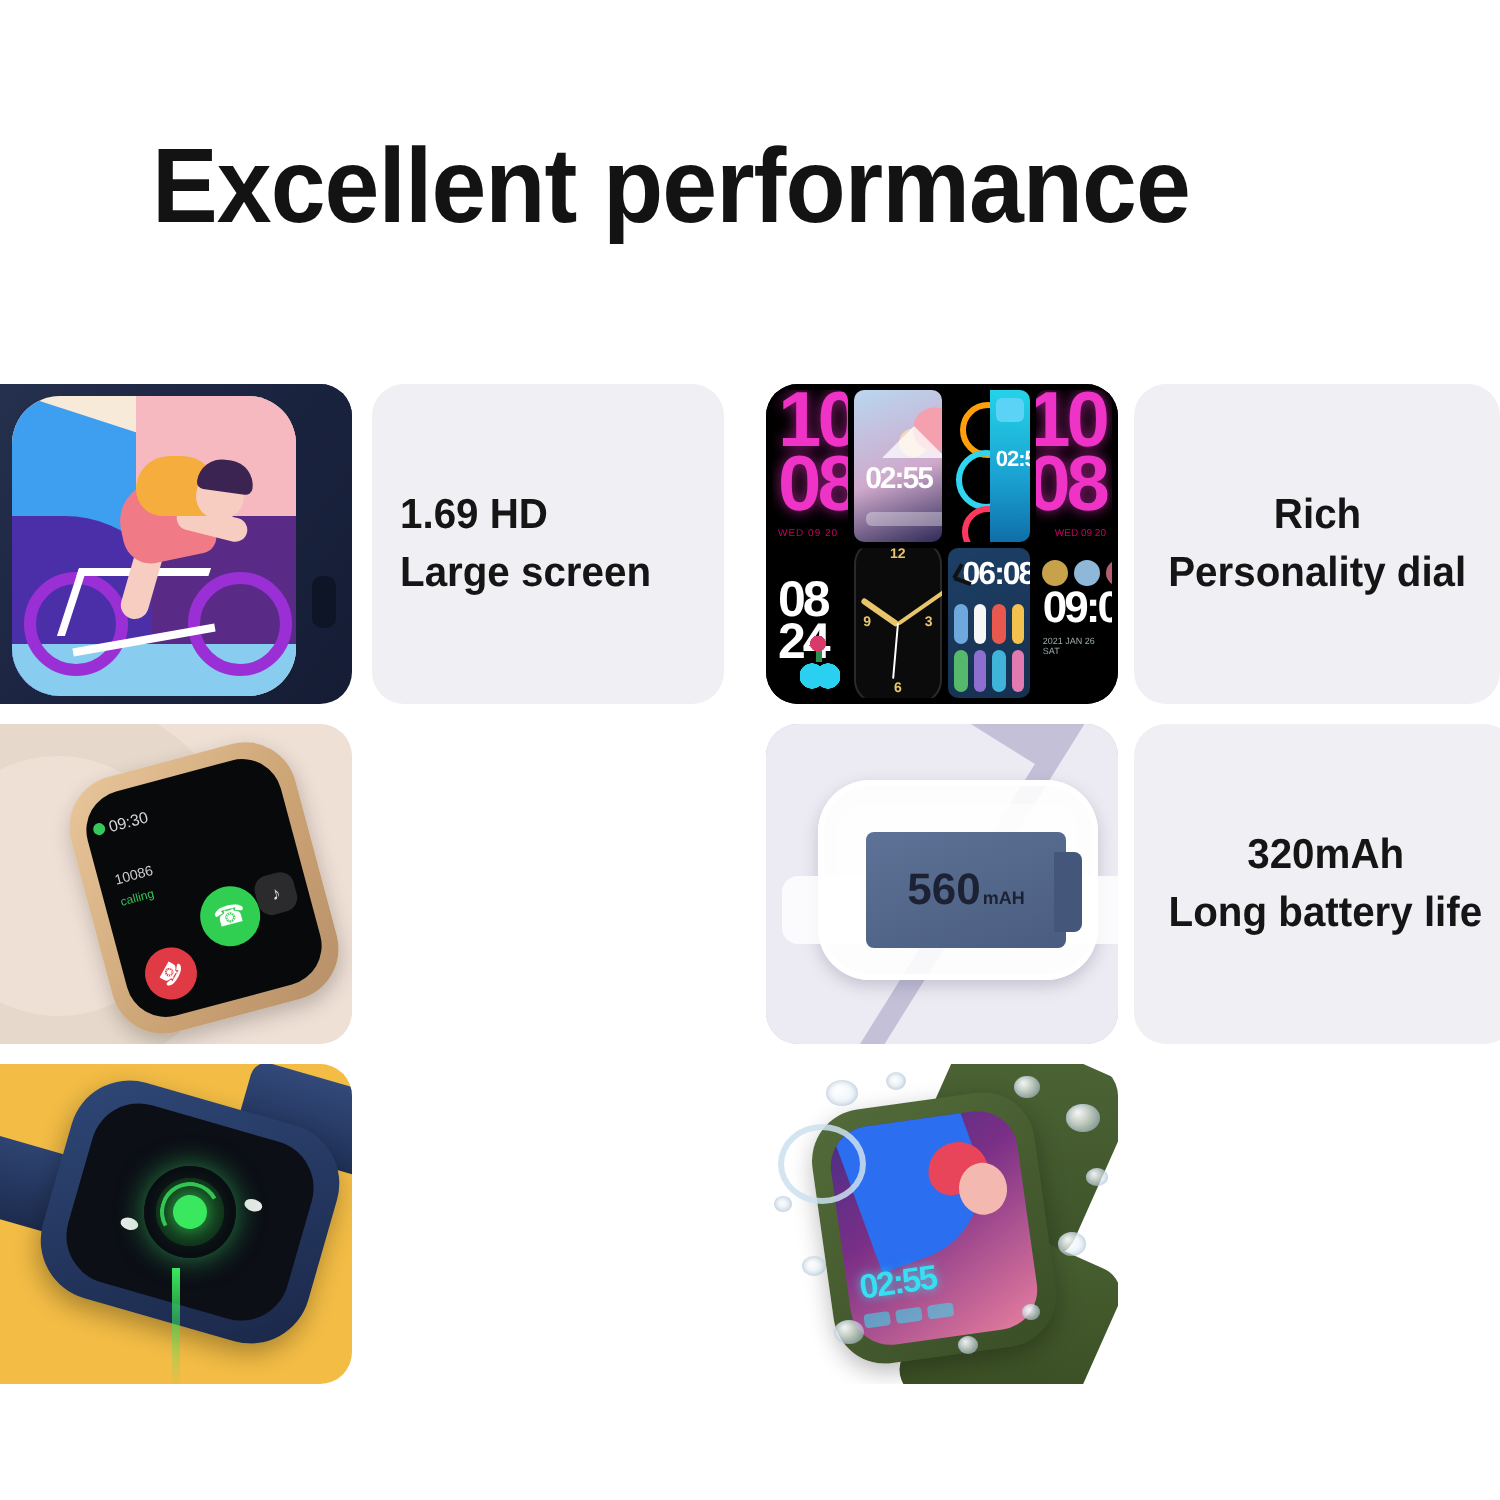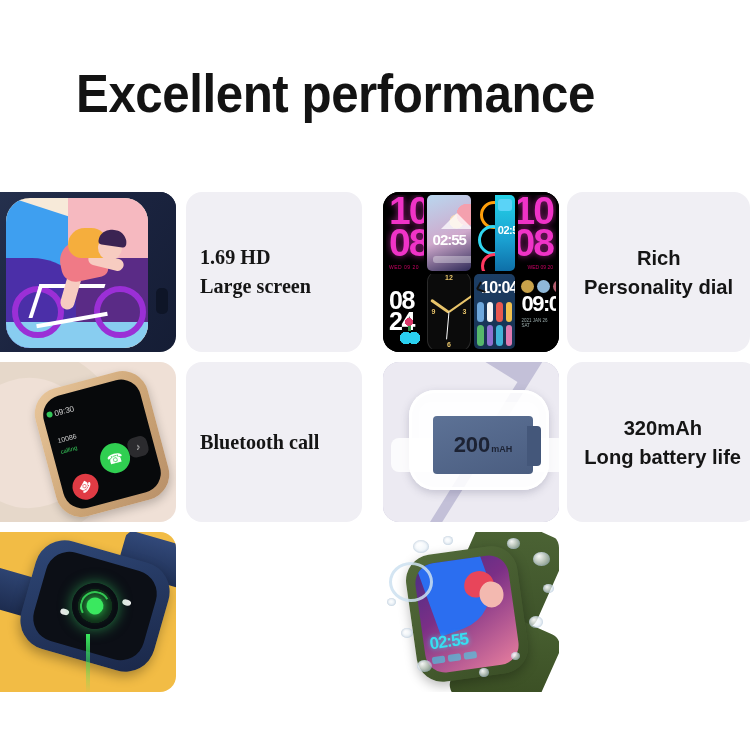--- a/index.html
+++ b/index.html
@@ -37,21 +37,21 @@
   }
   .fcard.left .fmedia { border-radius: 0 16px 16px 0; margin-left: 0; }
   .fcard.right .fmedia { border-radius: 16px; }
 
   .ftext {
     flex: 1 1 auto; height: 160px;
     background: #f0eff4; border-radius: 16px;
     display: flex; flex-direction: column; justify-content: center;
     padding: 0 14px;
   }
-  .fcard.left  .ftext { margin-left: 10px; align-items: flex-start; text-align: left; font-family: Liberation Serif, serif; }
+  .fcard.left  .ftext { margin-left: 10px; align-items: flex-start; text-align: left; }
   .fcard.right .ftext { margin-left: 8px;  align-items: center;     text-align: center; }
   .ftext .ln {
     font-size: 21px; line-height: 29px; font-weight: 700; color: #151515;
     white-space: nowrap; transform: scaleX(0.96); transform-origin: left center;
   }
   .fcard.right .ftext .ln { transform-origin: center center; }
 
   
 
   
@@ -380,21 +380,21 @@
                 <div class="tick" style="left:50%;bottom:4px;transform:translateX(-50%)">6</div>
                 <div class="tick" style="left:5px;top:46%">9</div>
                 <div class="h hr"></div>
                   <div class="h mn"></div>
                   <div class="h sc"></div>
               </div>
             </div>
             <div class="dcell d7">
               <div class="top">
                 <div class="clk"></div>
-                <div class="t">10:04</div>
+                <div class="t">06:08</div>
               </div>
               <div class="tiles">
                 <i style="background:#6fa8dc"></i>
                   <i style="background:#f6f6f6"></i>
                 <i style="background:#e8584f"></i>
                   <i style="background:#f2c14e"></i>
                 <i style="background:#56b86b"></i>
                   <i style="background:#8e6fd0"></i>
                 <i style="background:#40b4d8"></i>
                   <i style="background:#e07ab0"></i>
@@ -428,36 +428,33 @@
               <div class="gc-dot"></div>
               <div class="gc-time">09:30</div>
               <div class="gc-name">10086</div>
               <div class="gc-sub">calling</div>
               <div class="gc-mute">♪</div>
               <div class="gc-ans">☎</div>
               <div class="gc-dec">☎</div>
             </div>
           </div>
         </div>
-        <div class="ftext">
-          <div class="ln">Bluetooth call</div>
-        </div>
       </div>
 
       <div class="fcard right">
         <div class="fmedia m-batt">
           <div class="bt-diag"></div>
             <div class="bt-diag2"></div>
           <div class="bt-case">
             <div class="bt-strapL"></div>
             <div class="bt-strapR"></div>
             <div class="bt-inner">
               <div class="bt-cell">
                 <div class="bt-nub"></div>
-                <div class="bt-lbl"><span>200</span><small>mAH</small></div>
+                <div class="bt-lbl"><span>560</span><small>mAH</small></div>
               </div>
             </div>
           </div>
         </div>
         <div class="ftext">
           <div class="ln">320mAh</div>
           <div class="ln">Long battery life</div>
         </div>
       </div>
     </div>

